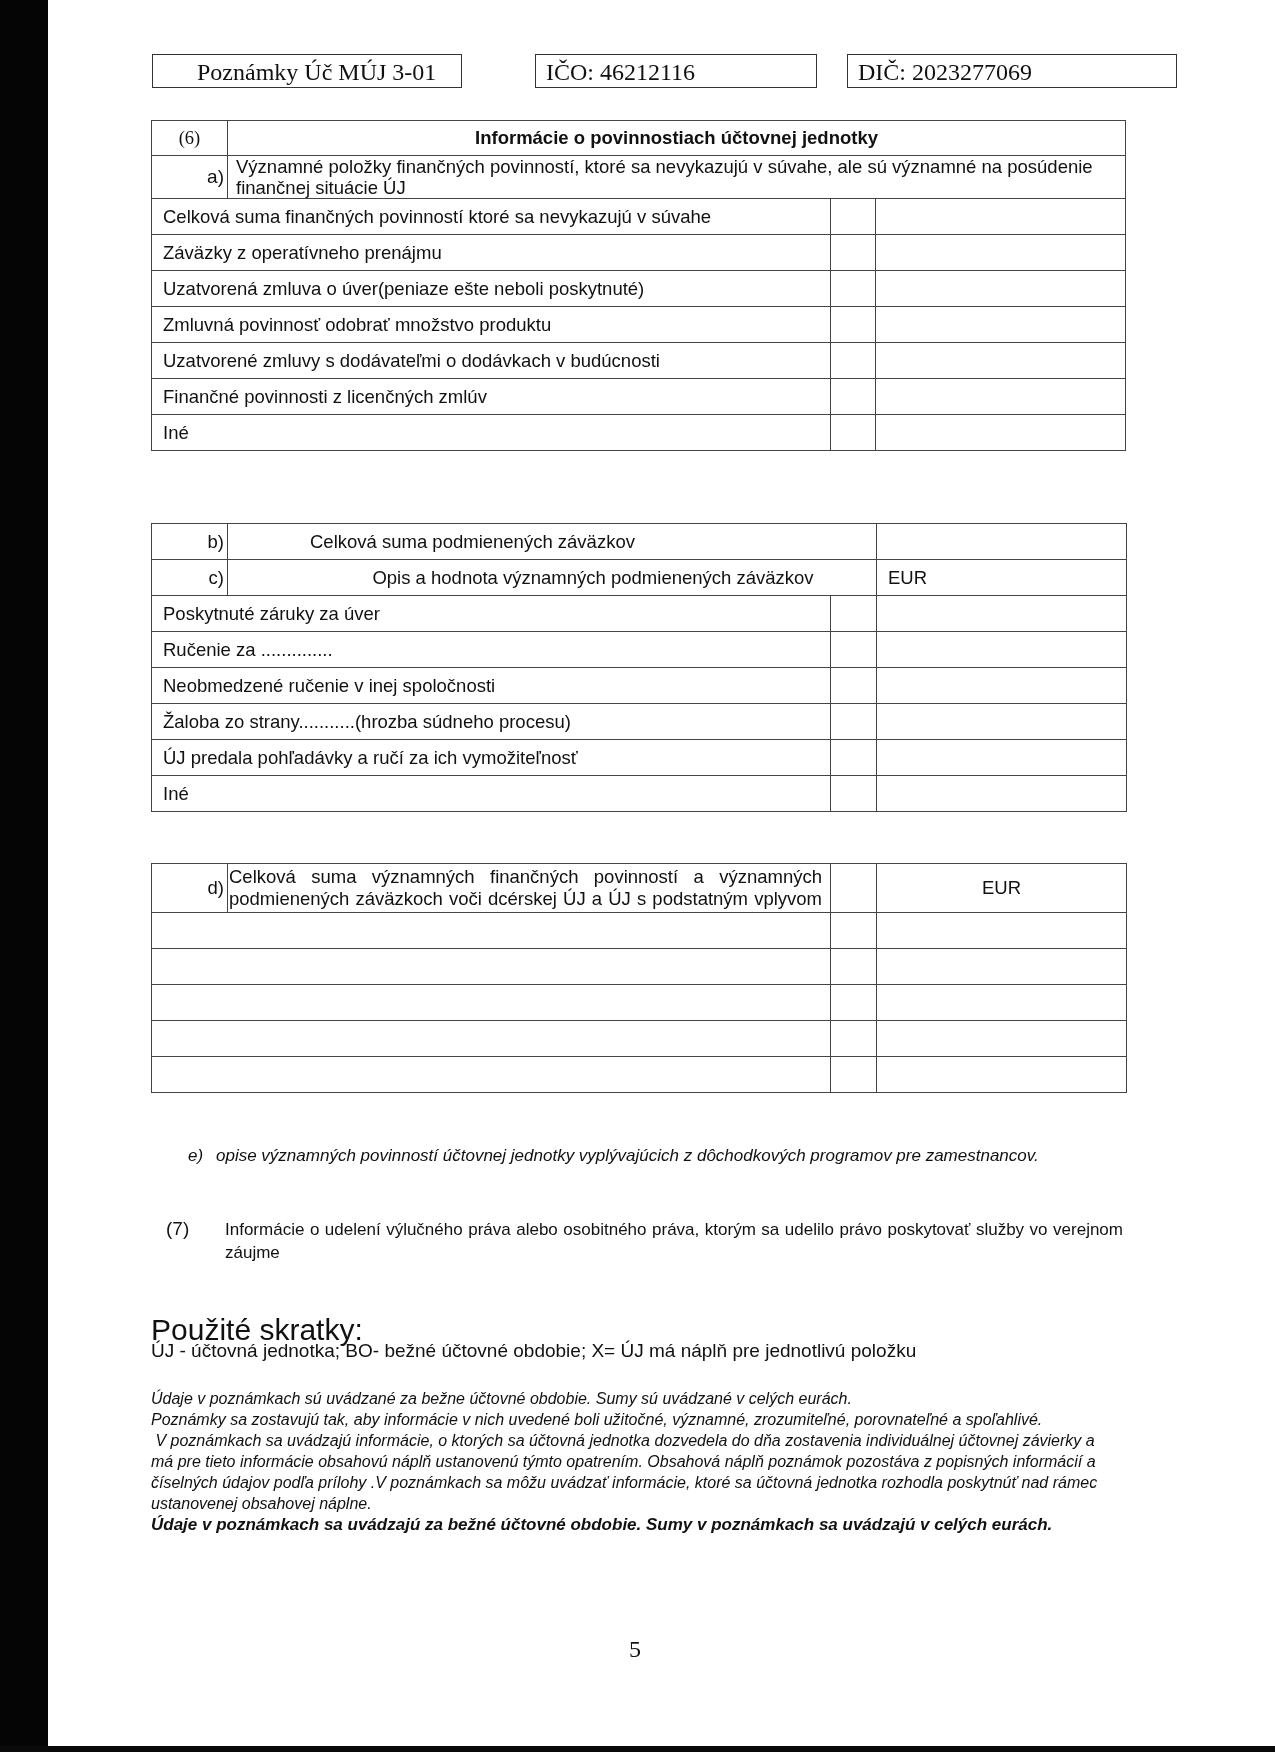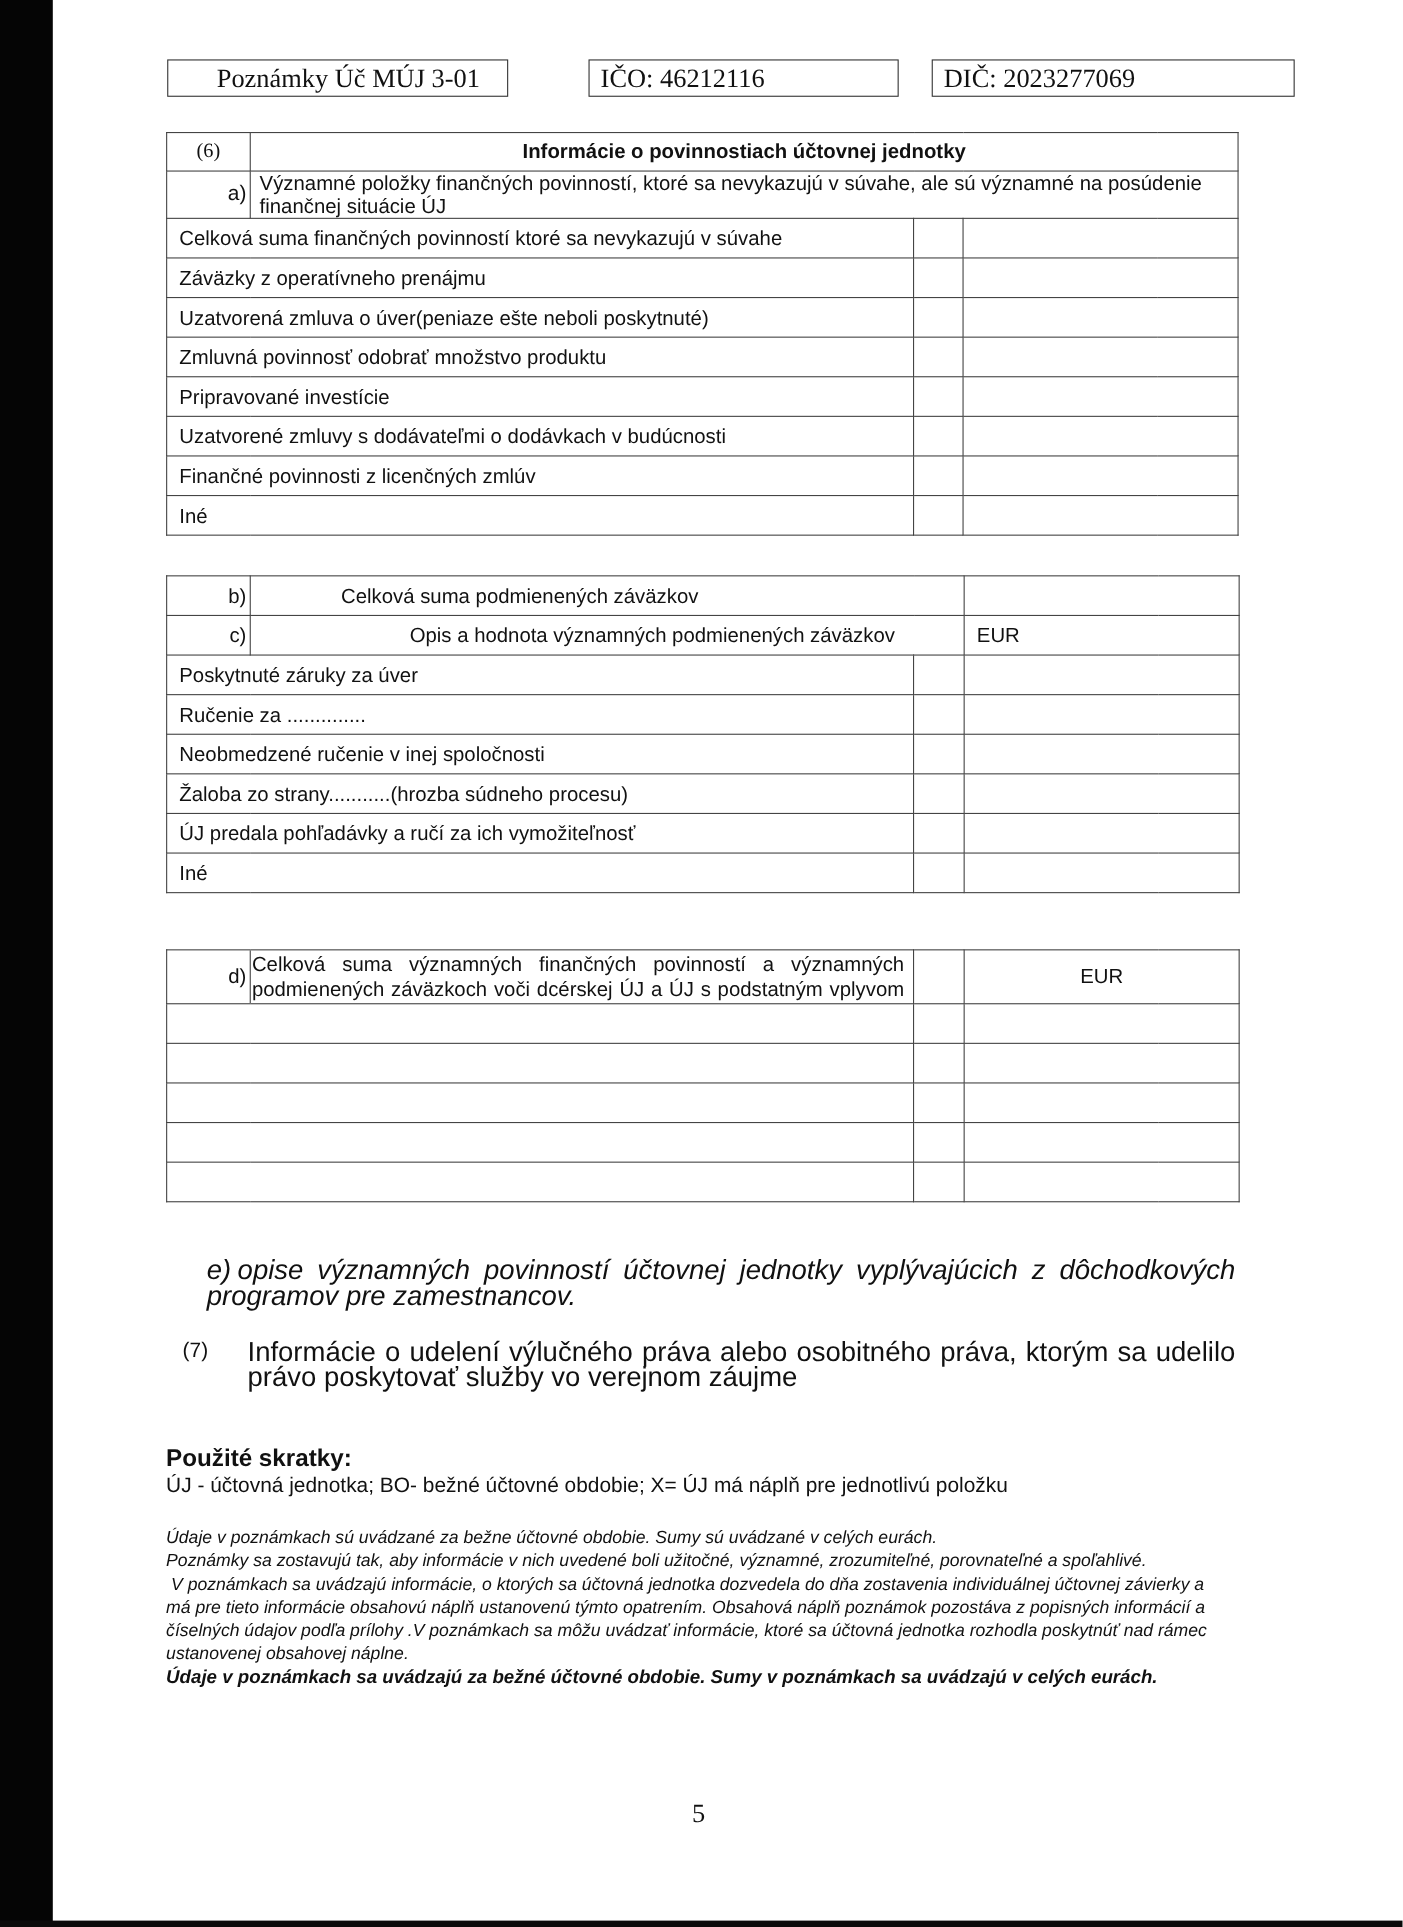--- a/index.html
+++ b/index.html
@@ -25,29 +25,29 @@
   table.grid td.lbl { padding-left: 11px; height: 35px; }
   table.grid td.letter { text-align: right; padding-right: 3px; }
 
   #t1 { top: 120px; }
   #t2 { top: 523px; }
   #t3 { top: 863px; }
 
   .sec6 { font-family: "Liberation Serif", serif; font-size: 20px; text-align: center; height: 34px; }
   .ttl { font-weight: bold; text-align: center; font-size: 18.5px; }
   .para {
-    position: absolute; font-size: 25px; line-height: 23px; text-align: justify;
+    position: absolute; font-size: 17px; line-height: 23px; text-align: justify;
   }
   #para-e { left: 188px; width: 935px; font-style: italic; top: 1144px; }
   #para-e .lead { display: inline-block; width: 28px; }
   #para-e .body { display: inline; }
   #para7-num { position: absolute; left: 166px; top: 1218px; font-size: 19px; }
   #para7 { left: 225px; width: 898px; top: 1218px; }
 
-  #abbr-title { position: absolute; left: 151px; top: 1313px; font-size: 22px; font-weight: bold; }
+  #abbr-title { position: absolute; left: 151px; top: 1313px; font-size: 30px; }
   #abbr-text { position: absolute; left: 151px; top: 1340px; font-size: 19px; }
   #notes { position: absolute; left: 151px; top: 1388px; width: 960px; font-size: 16px; line-height: 21px; font-style: italic; }
   #notes p { margin: 0; }
   #notes p.strong { font-weight: bold; font-size: 17px; }
   #page-num { position: absolute; left: 629px; top: 1636px; font-family: "Liberation Serif", serif; font-size: 24px; }
 </style>
 </head>
 <body>
 
 <div class="scan-edge-left"></div>
@@ -90,25 +90,20 @@
         <td colspan="2" class="lbl" style="height: 35px;">Uzatvorená zmluva o úver(peniaze ešte neboli poskytnuté)</td>
         <td></td>
         <td colspan="2"></td>
       </tr>
       <tr>
         <td colspan="2" class="lbl" style="height: 35px;">Zmluvná povinnosť odobrať množstvo produktu</td>
         <td></td>
         <td colspan="2"></td>
       </tr>
       <tr>
-        <td colspan="2" class="lbl" style="height: 35px;">Pripravované investície</td>
-        <td></td>
-        <td colspan="2"></td>
-      </tr>
-      <tr>
         <td colspan="2" class="lbl" style="height: 35px;">Uzatvorené zmluvy s dodávateľmi o dodávkach v budúcnosti</td>
         <td></td>
         <td colspan="2"></td>
       </tr>
       <tr>
         <td colspan="2" class="lbl" style="height: 35px;">Finančné povinnosti z licenčných zmlúv</td>
         <td></td>
         <td colspan="2"></td>
       </tr>
       <tr>

